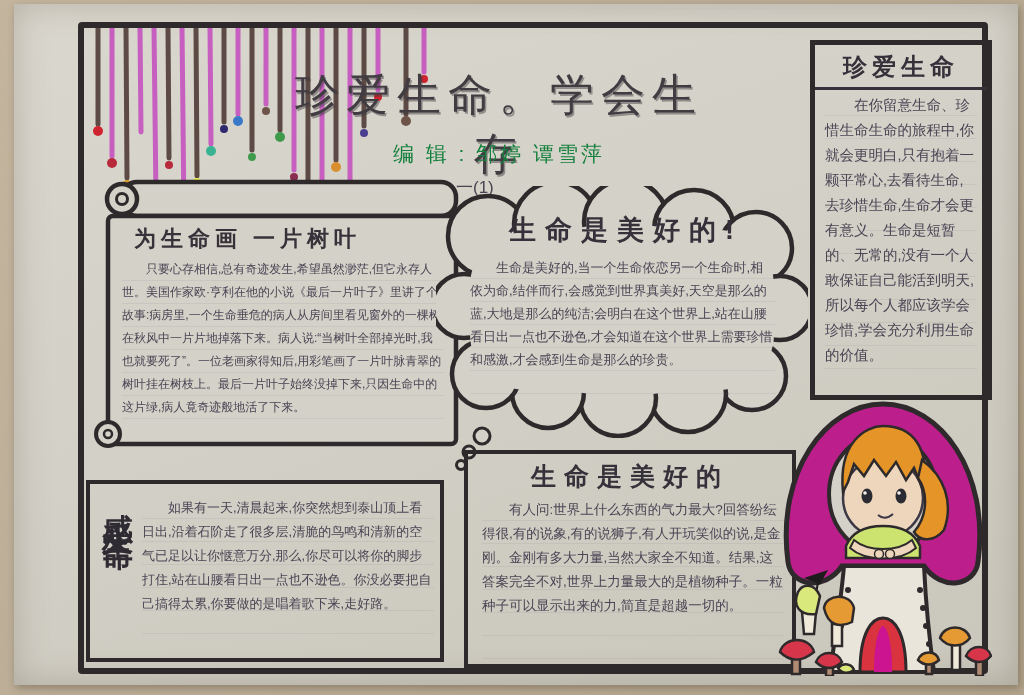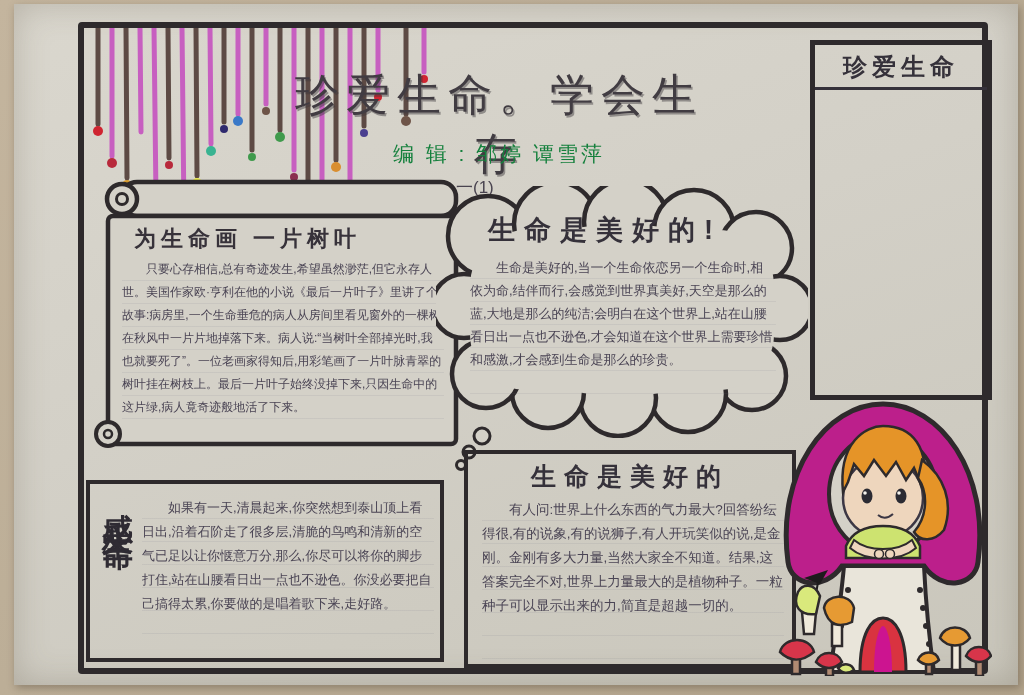--- a/index.html
+++ b/index.html
@@ -29,21 +29,21 @@
     text-shadow:1.5px 1.5px 0 rgba(60,55,60,.45);
   }
   .editor-line{left:190px;top:112px;width:450px;text-align:center;font-size:21px;letter-spacing:3px;color:#15803d;}
   .class-label{left:372px;top:148px;font-size:17px;color:#4a4450;}
 
   .scroll-box{left:8px;top:150px;width:368px;height:284px;}
   .scroll-title{left:42px;top:46px;width:300px;text-align:left;font-size:22px;font-weight:800;letter-spacing:5px;color:#37323a;}
   .scroll-body{left:30px;top:80px;width:322px;height:178px;font-size:12px;line-height:23px;color:#4a4454;text-indent:2em;}
 
   .cloud-box{left:352px;top:158px;width:372px;height:252px;}
-  .cloud-title{left:52px;top:26px;width:300px;font-size:27px;font-weight:800;letter-spacing:9px;color:#35313a;}
+  .cloud-title{left:40px;top:26px;width:300px;text-align:center;font-size:27px;font-weight:800;letter-spacing:9px;color:#35313a;}
   .cloud-body{left:34px;top:70px;width:306px;height:150px;font-size:13px;line-height:23px;color:#4a4454;text-indent:2em;}
 
   .right-col{left:726px;top:12px;width:182px;height:360px;border:5px solid #2e2a2c;box-sizing:border-box;}
   .right-col-title{left:0;top:6px;width:100%;text-align:center;font-size:24px;font-weight:800;letter-spacing:5px;color:#35313a;
     border-bottom:3px solid #35313a;padding-bottom:4px;}
   .right-col-body{left:10px;top:48px;width:152px;height:296px;font-size:14.5px;line-height:25px;color:#4a4454;text-indent:2em;}
 
   .feel-box{left:2px;top:452px;width:358px;height:182px;border:4px solid #2e2a2c;box-sizing:border-box;}
   .feel-title{
     left:6px;top:4px;height:168px;
@@ -160,20 +160,21 @@
     <svg class="abs tail" viewBox="0 0 44 48">
       <g fill="#d4d1c8" stroke="#2e2a2c" stroke-width="3">
         <circle cx="30" cy="10" r="8"></circle>
         <circle cx="17" cy="26" r="6"></circle>
         <circle cx="9" cy="39" r="4.5"></circle>
       </g>
     </svg>
 
     <div class="abs right-col">
       <div class="abs right-col-title">珍爱生命</div>
+      <div class="abs right-col-body ruled">在你留意生命、珍惜生命生命的旅程中,你就会更明白,只有抱着一颗平常心,去看待生命,去珍惜生命,生命才会更有意义。生命是短暂的、无常的,没有一个人敢保证自己能活到明天,所以每个人都应该学会珍惜,学会充分利用生命的价值。</div>
     </div>
 
     <div class="abs feel-box">
       <div class="abs feel-title">感受生命</div>
       <div class="abs feel-body ruled">如果有一天,清晨起来,你突然想到泰山顶上看日出,沿着石阶走了很多层,清脆的鸟鸣和清新的空气已足以让你惬意万分,那么,你尽可以将你的脚步打住,站在山腰看日出一点也不逊色。你没必要把自己搞得太累,你要做的是唱着歌下来,走好路。</div>
     </div>
 
     <div class="abs seed-box">
       <div class="abs seed-title">生命是美好的</div>
       <div class="abs seed-body ruled">有人问:世界上什么东西的气力最大?回答纷纭得很,有的说象,有的说狮子,有人开玩笑似的说,是金刚。金刚有多大力量,当然大家全不知道。结果,这答案完全不对,世界上力量最大的是植物种子。一粒种子可以显示出来的力,简直是超越一切的。</div>

